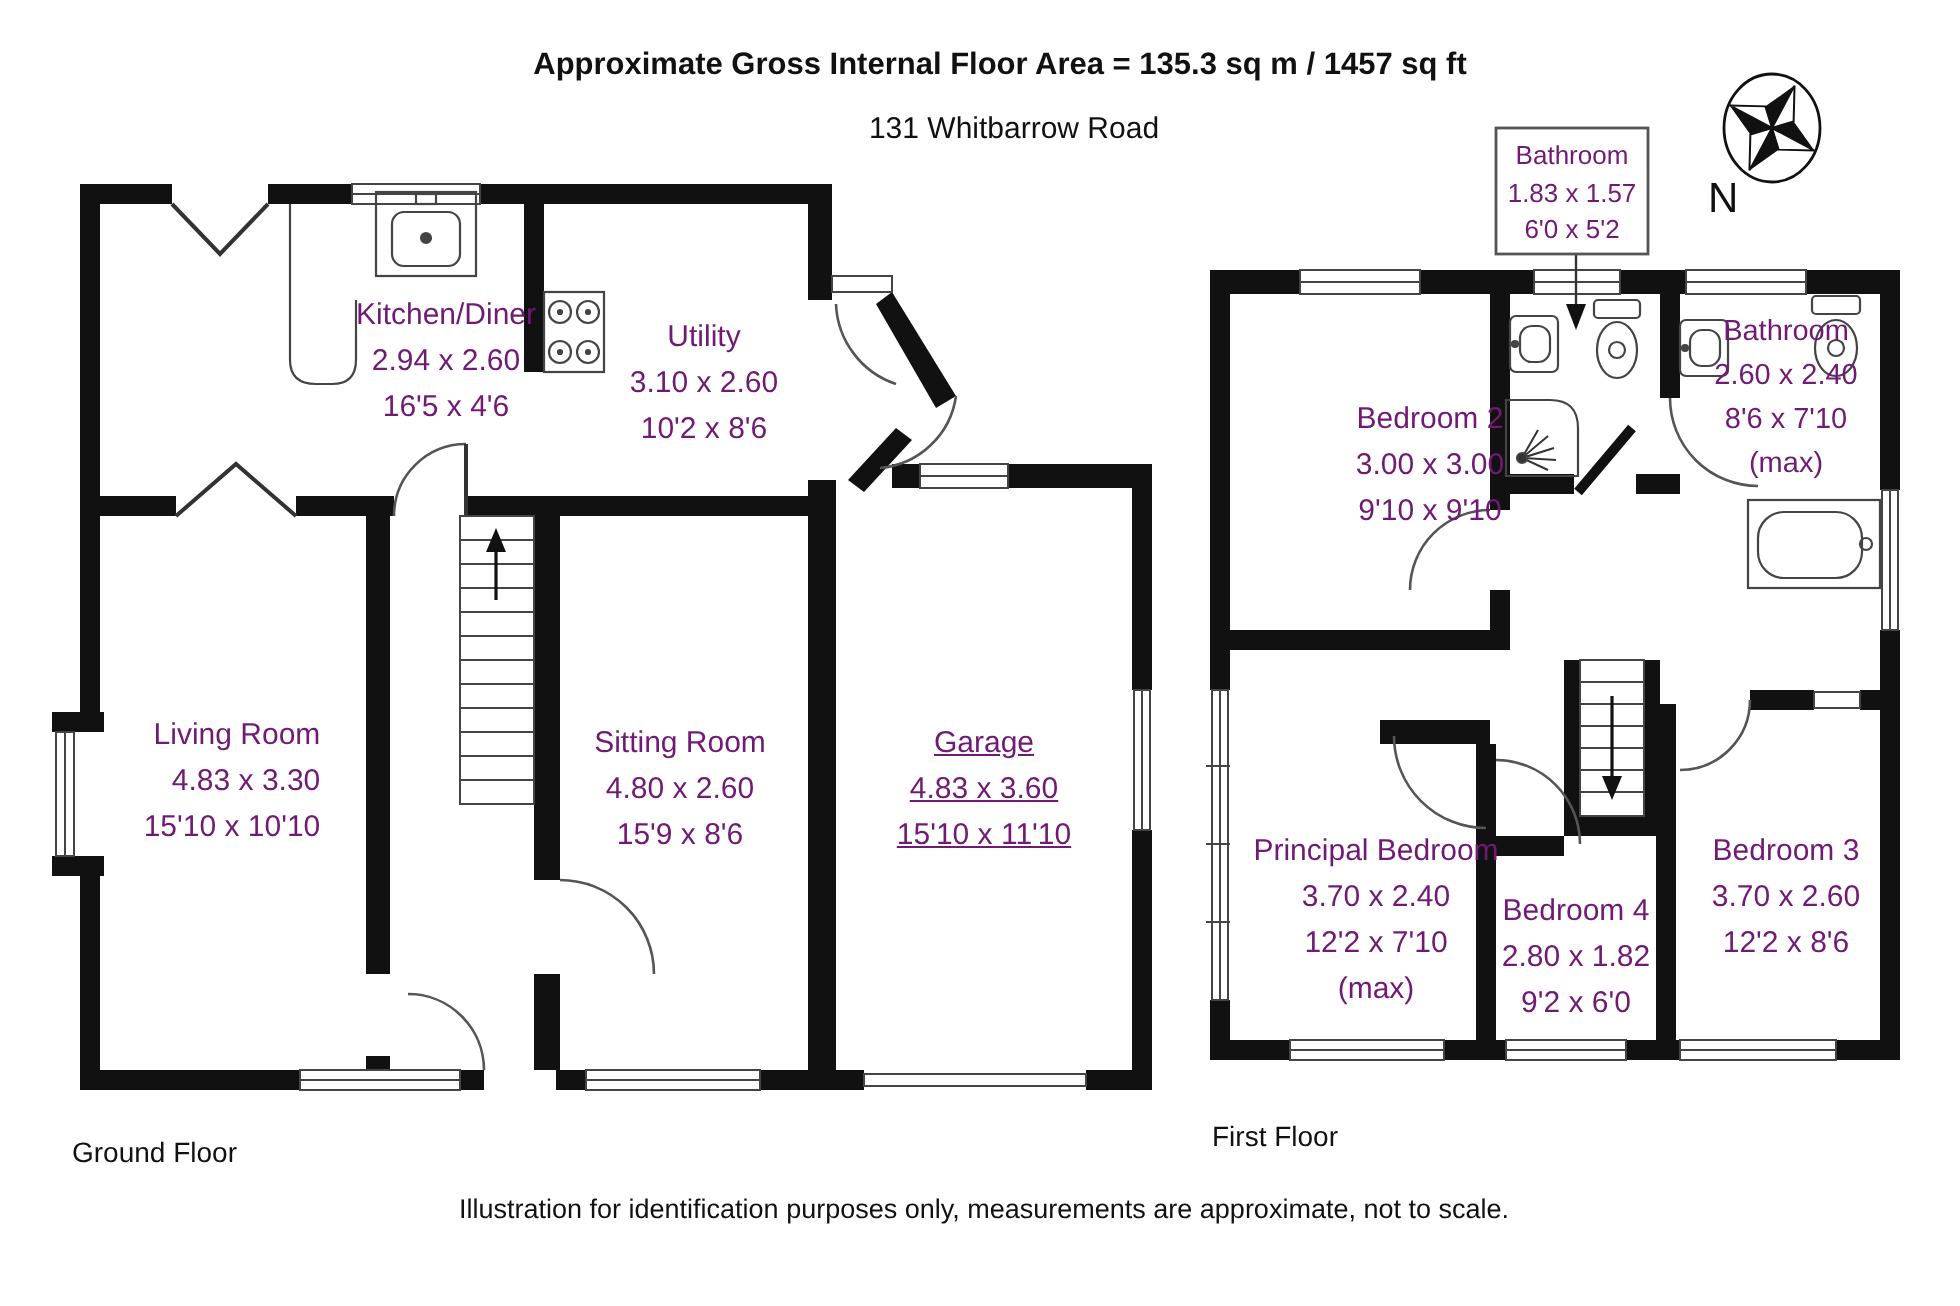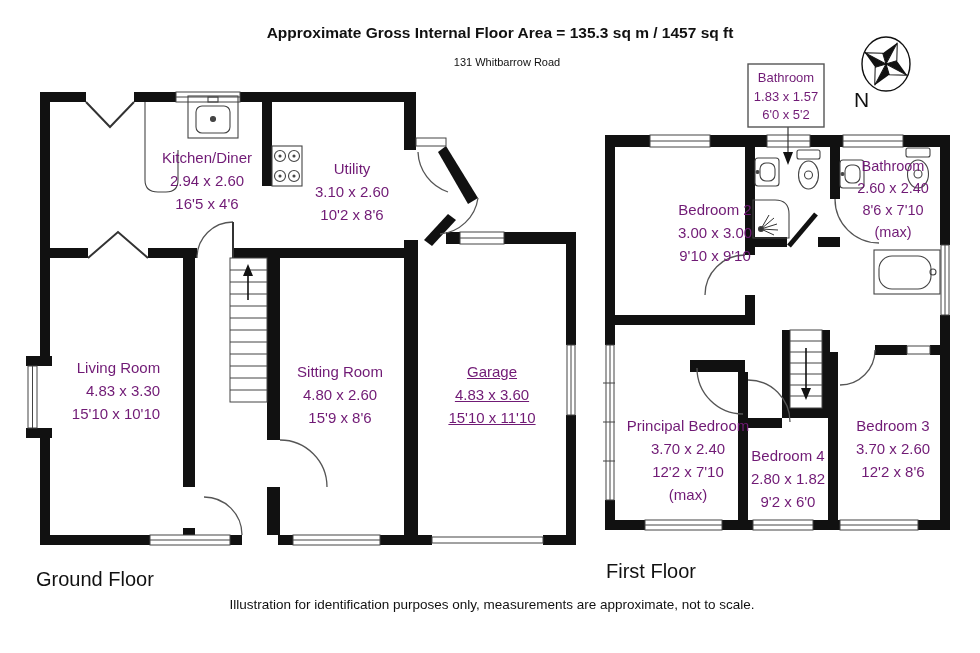--- a/index.html
+++ b/index.html
@@ -3,22 +3,22 @@
 <meta charset="utf-8">
 <style>
   html,body{margin:0;padding:0;background:#fff;}
   #canvas{position:relative;width:980px;height:653px;background:#fff;overflow:hidden;
           font-family:"Liberation Sans",sans-serif;color:#111;border-radius:24px;}
   svg{position:absolute;left:0;top:0;}
   .lbl{position:absolute;transform:translateX(-50%);text-align:center;white-space:nowrap;
        font-size:15px;line-height:23px;color:#701a75;}
   .lbl div{white-space:nowrap;}
   .hdr1{position:absolute;transform:translateX(-50%);font-weight:bold;font-size:15.5px;white-space:nowrap;}
-  .hdr2{position:absolute;transform:translateX(-50%);font-size:11px;white-space:nowrap;}
-  .floorlbl{position:absolute;font-size:20px;white-space:nowrap;}
+  .hdr2{position:absolute;transform:translateX(-50%);font-size:15px;white-space:nowrap;}
+  .floorlbl{position:absolute;font-size:14px;white-space:nowrap;}
   .callout{font-size:13px;line-height:18.5px;}
   .bathr{font-size:14.5px;line-height:22px;}
   .footer{position:absolute;transform:translateX(-50%);font-size:13.5px;white-space:nowrap;}
   .northlbl{position:absolute;font-size:21px;}
 </style>
 </head>
 <body>
 
 <div id="canvas">
 
@@ -289,21 +289,21 @@
         <polygon points="886,88 886,64 878,72" fill="#fff" stroke="#111" stroke-width="1"></polygon>
         <polygon points="862,64 886,64 878,72" fill="#111"></polygon>
         <polygon points="862,64 886,64 878,56" fill="#fff" stroke="#111" stroke-width="1"></polygon>
       </g>
     </g>
   </svg>
 
   <div class="hdr1" style="left:500px;top:24px;">Approximate Gross Internal Floor Area  = 135.3 sq m  / 1457 sq ft</div>
   <div class="hdr2" style="left:507px;top:56px;">131 Whitbarrow Road</div>
 
-  <div class="lbl" style="left:207px;top:146px;text-align:center;">
+  <div class="lbl" style="left:223px;top:146px;text-align:center;">
     <div>Kitchen/Diner</div>
     <div>2.94 x 2.60</div>
     <div>16'5 x 4'6</div>
   </div>
   <div class="lbl" style="left:352px;top:157px;">
     <div>Utility</div>
     <div>3.10 x 2.60</div>
     <div>10'2 x 8'6</div>
   </div>
   <div class="lbl" style="left:116px;top:356px;text-align:right;">

